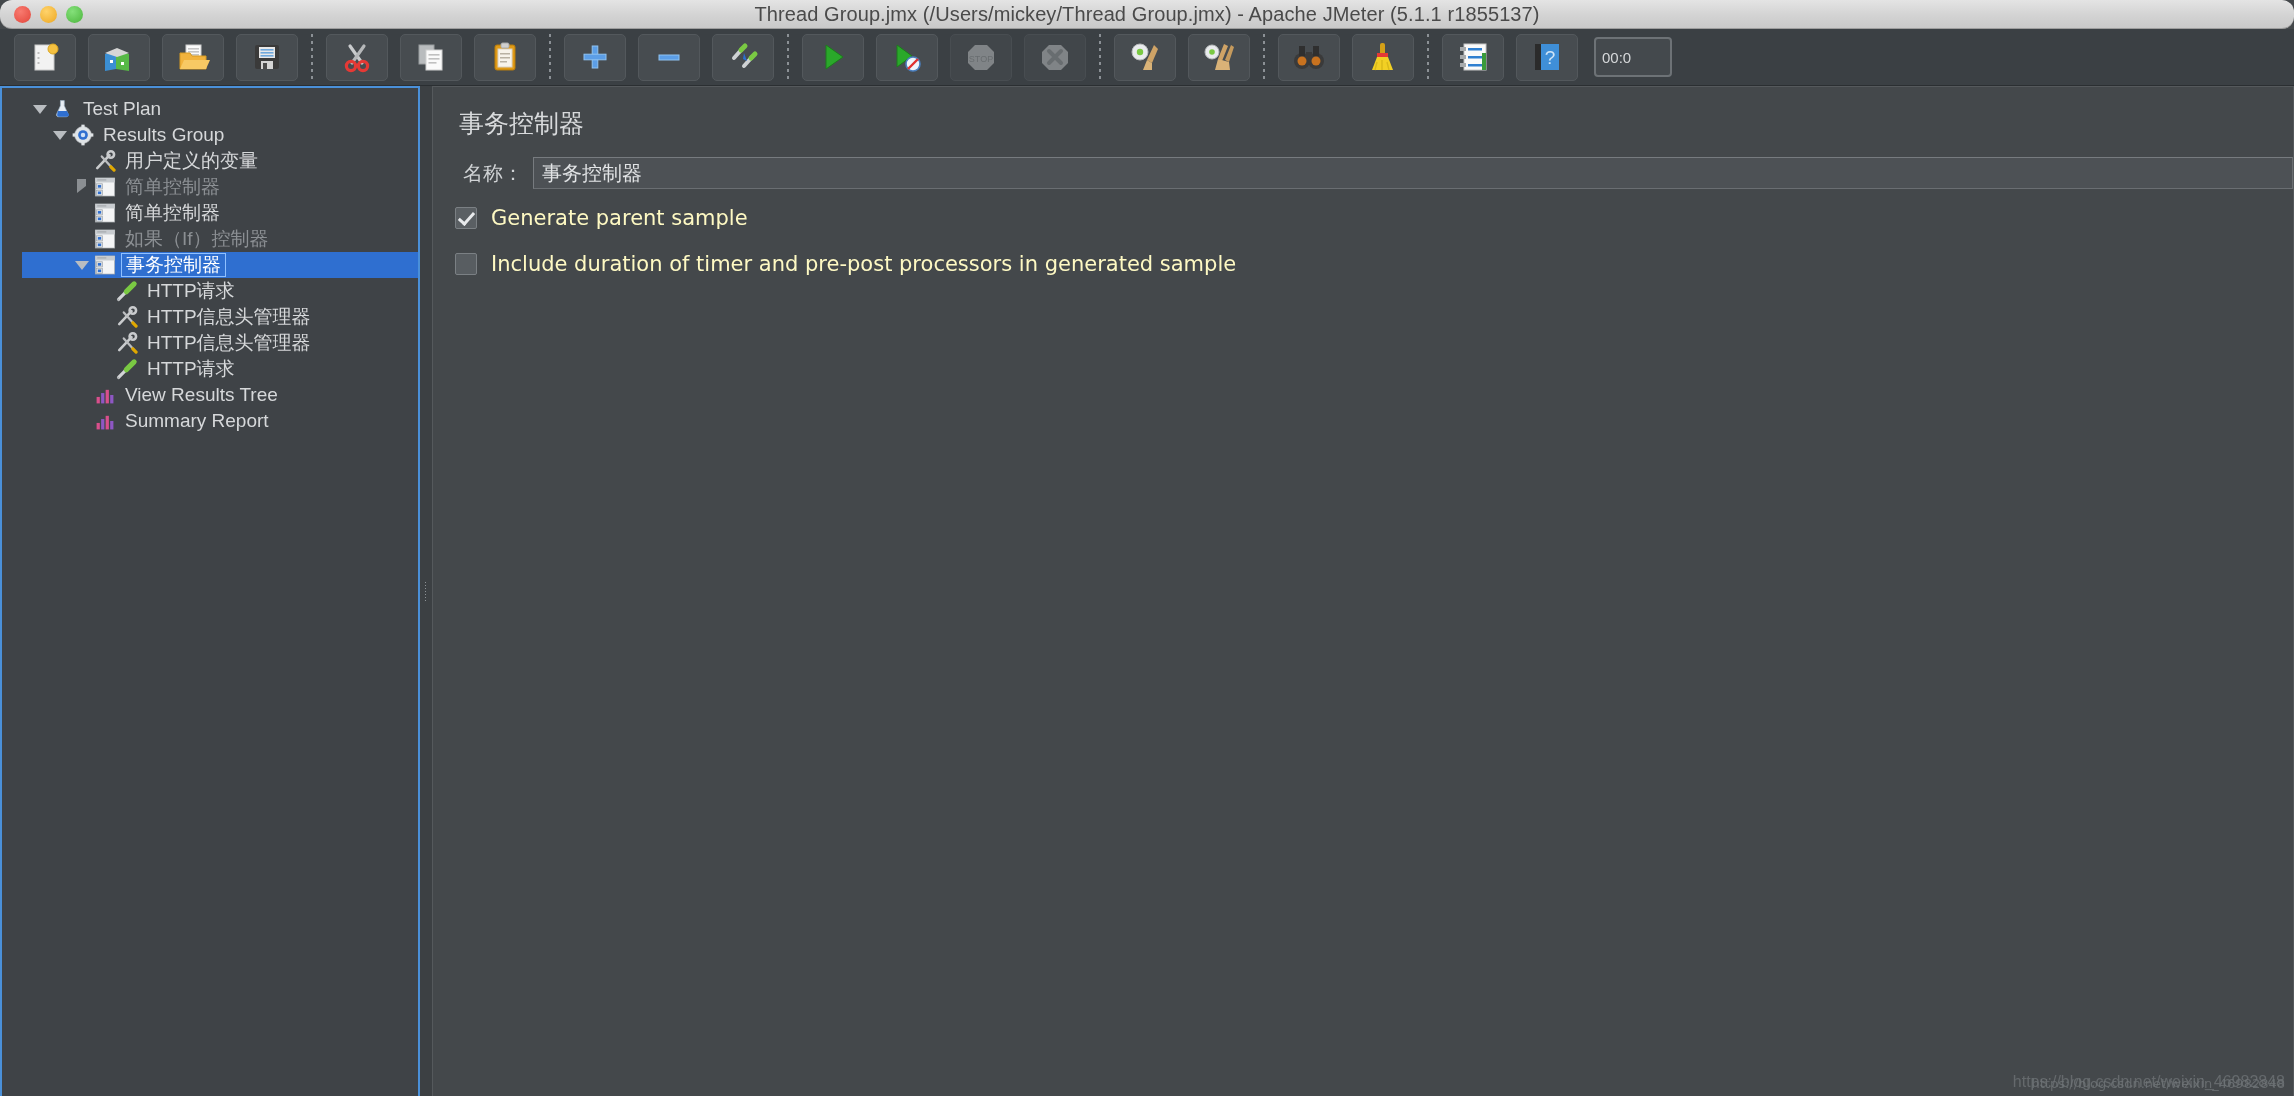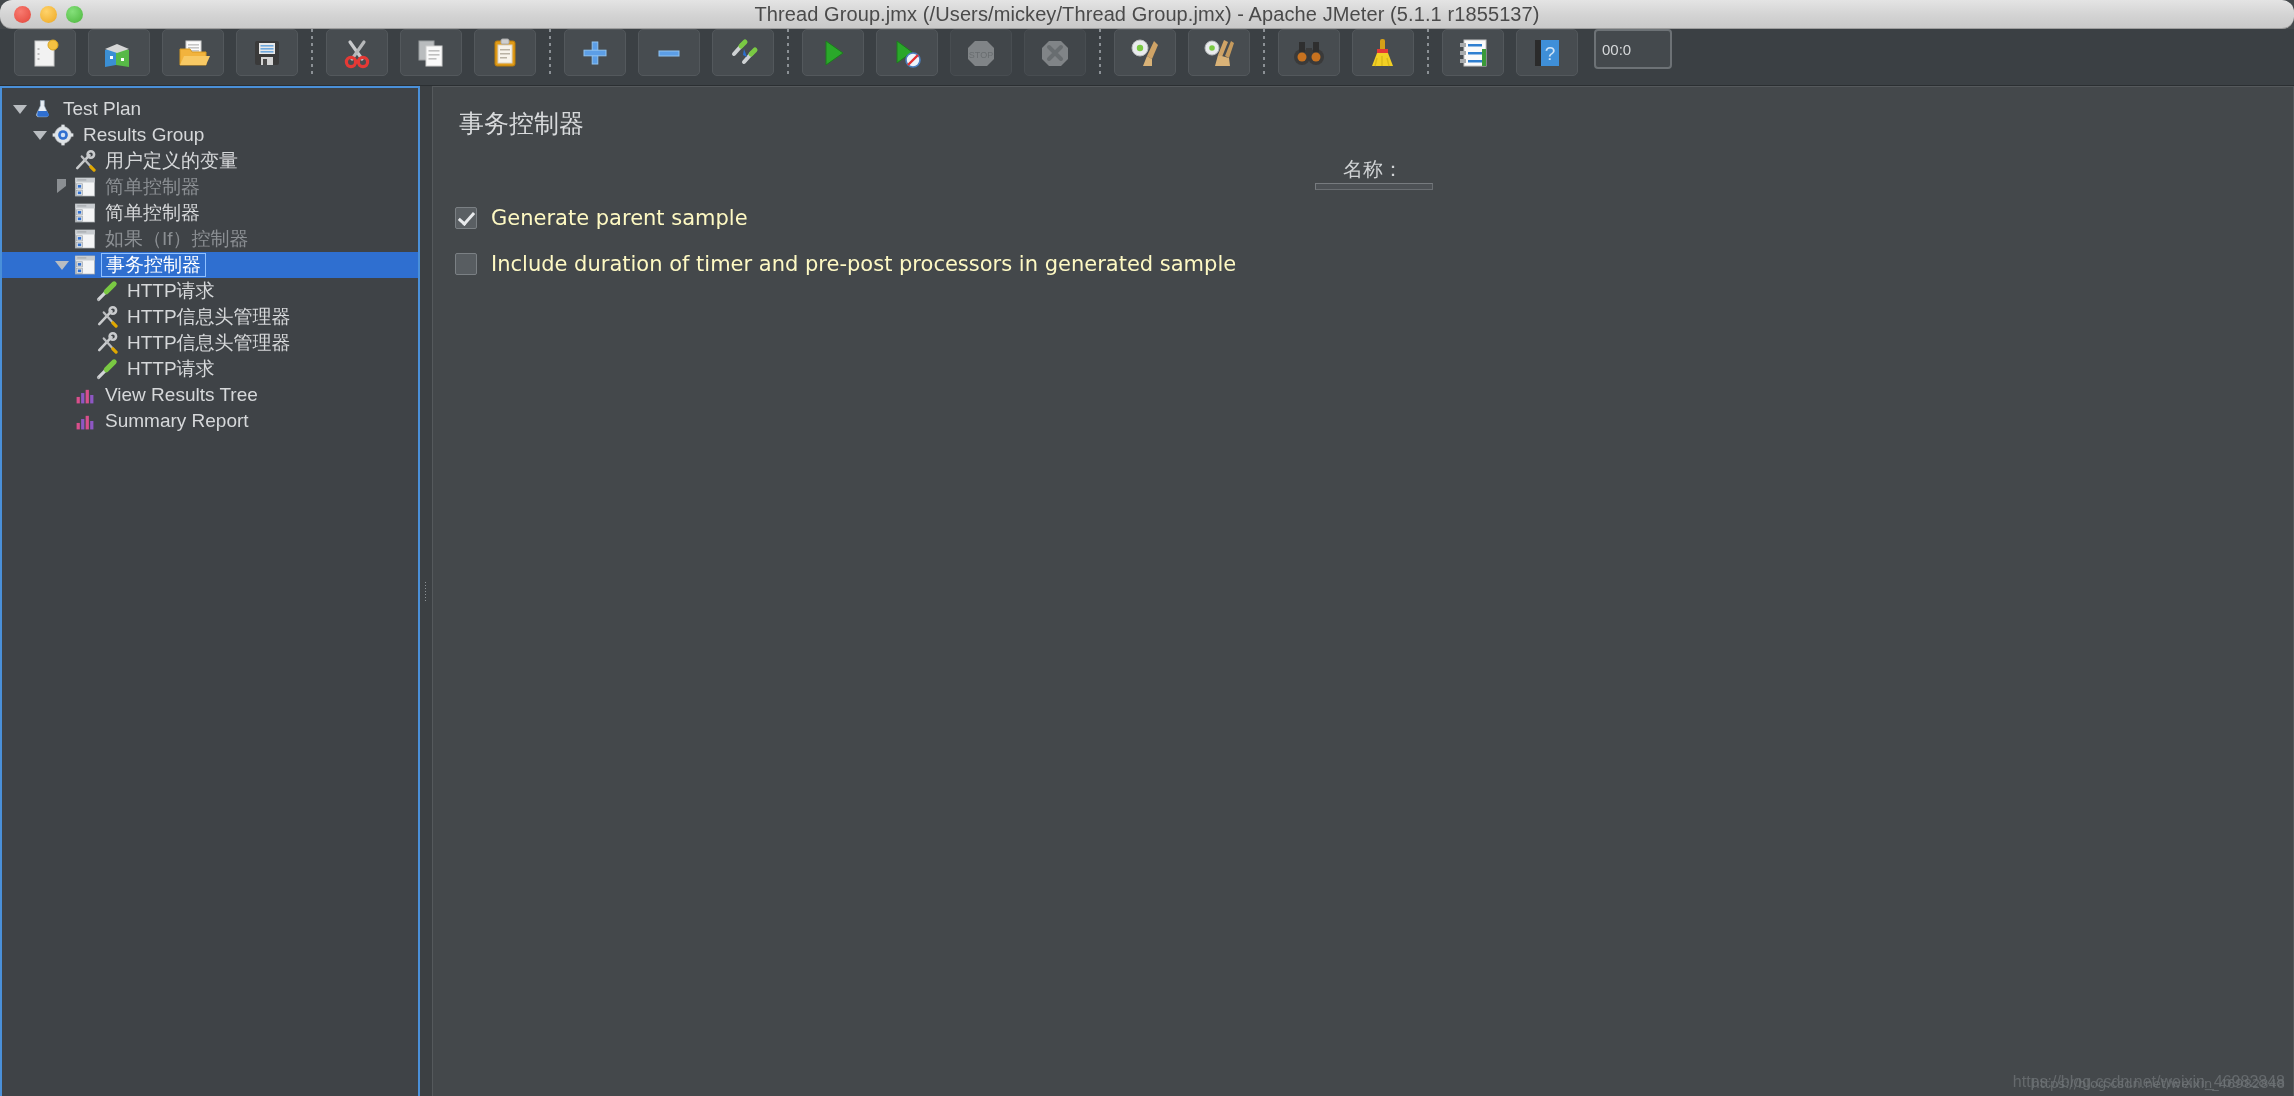--- a/index.html
+++ b/index.html
@@ -25,21 +25,21 @@
   .light.green{background:radial-gradient(circle at 38% 32%,#84e07a,#5cc24e 70%,#41a636);}
   .title-text{
     font-size:20px;color:#4a4a4a;letter-spacing:.1px;
     white-space:nowrap;font-family:"Liberation Sans","DejaVu Sans",sans-serif;
   }
 
   
   .toolbar{
     position:relative;height:56px;background:#3b4044;
     border-bottom:1px solid #2b2f32;
-    display:flex;padding:0 8px;gap:0;
+    display:flex;align-items:center;padding:0 8px;gap:0;
     overflow:hidden;
   }
   .tbtn{
     width:62px;height:47px;margin:0 6px;
     background:#474c50;border:1px solid #53585c;border-radius:5px;
     display:flex;align-items:center;justify-content:center;
     box-sizing:border-box;flex:0 0 auto;
   }
   .tbtn.disabled{opacity:.55;}
   .tsep{
@@ -74,21 +74,21 @@
   .rightpanel{
     flex:1;height:100%;box-sizing:border-box;
     background:#44484b;border:1px solid #55595c;position:relative;overflow:hidden;
   }
 
   
   .tree{padding:8px 0 0 0;}
   .row{
     height:26px;display:flex;align-items:center;
     font-size:19px;color:#d6d8da;white-space:nowrap;
-    padding-left:6px;box-sizing:border-box;
+    padding-left:6px;box-sizing:border-box;margin-left:20px;
   }
   .row.sel{background:#2f6fd0;}
   .row.dim .lbl{color:#8b8f93;}
   .row .lbl{padding-left:7px;line-height:26px;}
   .row.sel .lbl{
     color:#fff;border:1px solid #8fc0ff;padding:0 4px;line-height:22px;
     margin-left:3px;
   }
   .twisty{
     width:20px;height:26px;flex:0 0 auto;position:relative;
@@ -109,21 +109,21 @@
   .ind2{padding-left:50px;}
   .ind3{padding-left:72px;}
   .tico{width:26px;height:24px;flex:0 0 auto;display:flex;align-items:center;justify-content:center;}
 
   
   .panel-title{
     color:#d8dadc;font-size:25px;padding:20px 0 0 26px;
     font-family:"DejaVu Sans","Liberation Sans",sans-serif;
   }
   .form{margin:16px 0 0 22px;margin-right:0;}
-  .frow{display:flex;align-items:center;height:34px;margin-bottom:6px;flex-direction:column;}
+  .frow{display:flex;align-items:center;height:34px;margin-bottom:6px;}
   .flabel{
     width:78px;text-align:right;color:#d0d3d5;font-size:20px;
     padding-right:10px;box-sizing:border-box;flex:0 0 auto;
     font-family:"DejaVu Sans","Liberation Sans",sans-serif;
   }
   .finput{
     flex:1;height:32px;box-sizing:border-box;
     background:#4d5155;border:1px solid #6a6e72;
     border-top-color:#777b7f;border-left-color:#777b7f;
     color:#e2e4e6;font-size:20px;line-height:30px;padding:0 8px;

